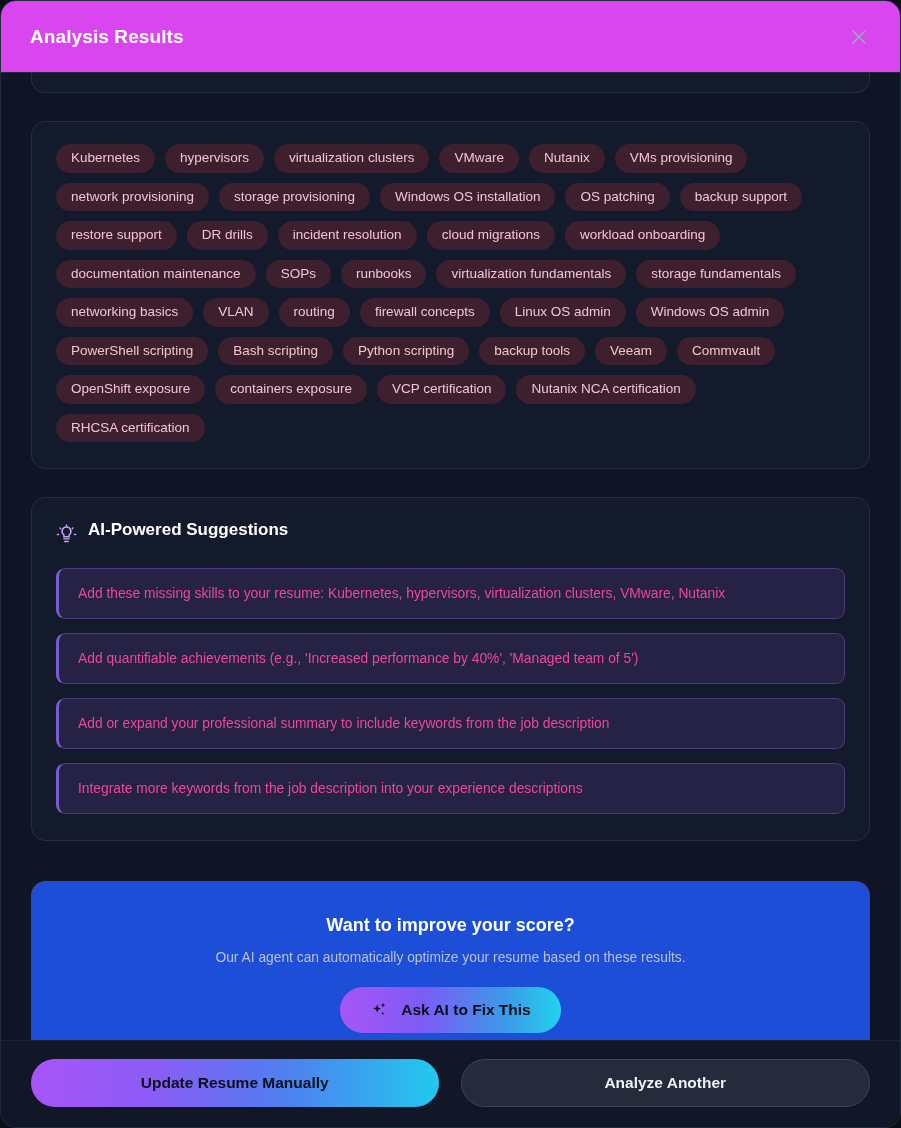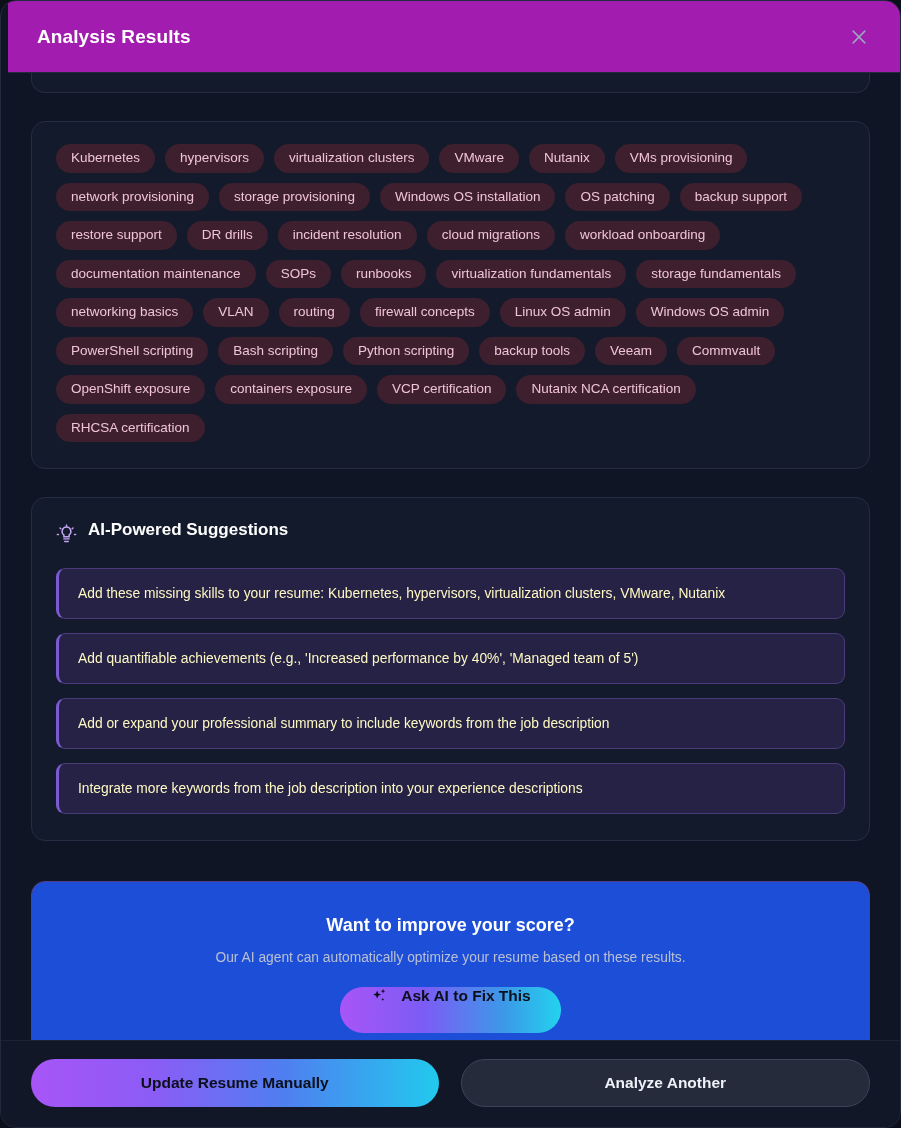--- a/index.html
+++ b/index.html
@@ -21,27 +21,26 @@
     border: 1px solid #222b3e;
     overflow: hidden;
     display: flex;
     flex-direction: column;
   }
 
   
   .modal-header {
     height: 72px;
     flex: 0 0 72px;
-    background: #a21caf;
+    background: #d946ef;
     border-bottom: 1px solid #222b3e;
     display: flex;
     align-items: center;
     justify-content: space-between;
     padding: 0 28px 0 29px;
-    margin-left: 7px;
   }
   .modal-title {
     font-size: 19px;
     font-weight: bold;
     color: #ffffff;
     letter-spacing: .1px;
   }
   .close-btn {
     width: 26px; height: 26px;
     display: flex; align-items: center; justify-content: center;
@@ -111,21 +110,21 @@
   }
   .bulb-icon { width: 21px; height: 21px; display: block; color: #c4a6f5; flex: 0 0 auto; }
 
   .suggestion {
     background: #262246;
     border: 1px solid #4b3b7a;
     border-left: 3px solid #7a5bd0;
     border-radius: 9px;
     padding: 17px 19px;
     font-size: 13.8px;
-    color: #fef9c3;
+    color: #ec4899;
     margin-bottom: 14px;
     cursor: default;
   }
   .suggestion:last-child { margin-bottom: 0; }
 
   
   .cta-card {
     background: #1d4ed8;
     border: 1px solid #533f86;
     border-radius: 14px;
@@ -139,21 +138,21 @@
     color: #ffffff;
     margin-bottom: 14px;
   }
   .cta-sub {
     font-size: 13.8px;
     color: #b9c0d4;
     margin-bottom: 22px;
   }
   .cta-btn {
     display: inline-flex;
-    align-items: flex-start;
+    align-items: center;
     justify-content: center;
     gap: 12px;
     height: 46px;
     padding: 0 30px;
     border: none;
     border-radius: 999px;
     background: linear-gradient(90deg, #a855f7 0%, #7c5cf5 38%, #3b9ae8 75%, #22d3ee 100%);
     color: #0b0f1a;
     font-size: 15.5px;
     font-weight: bold;

